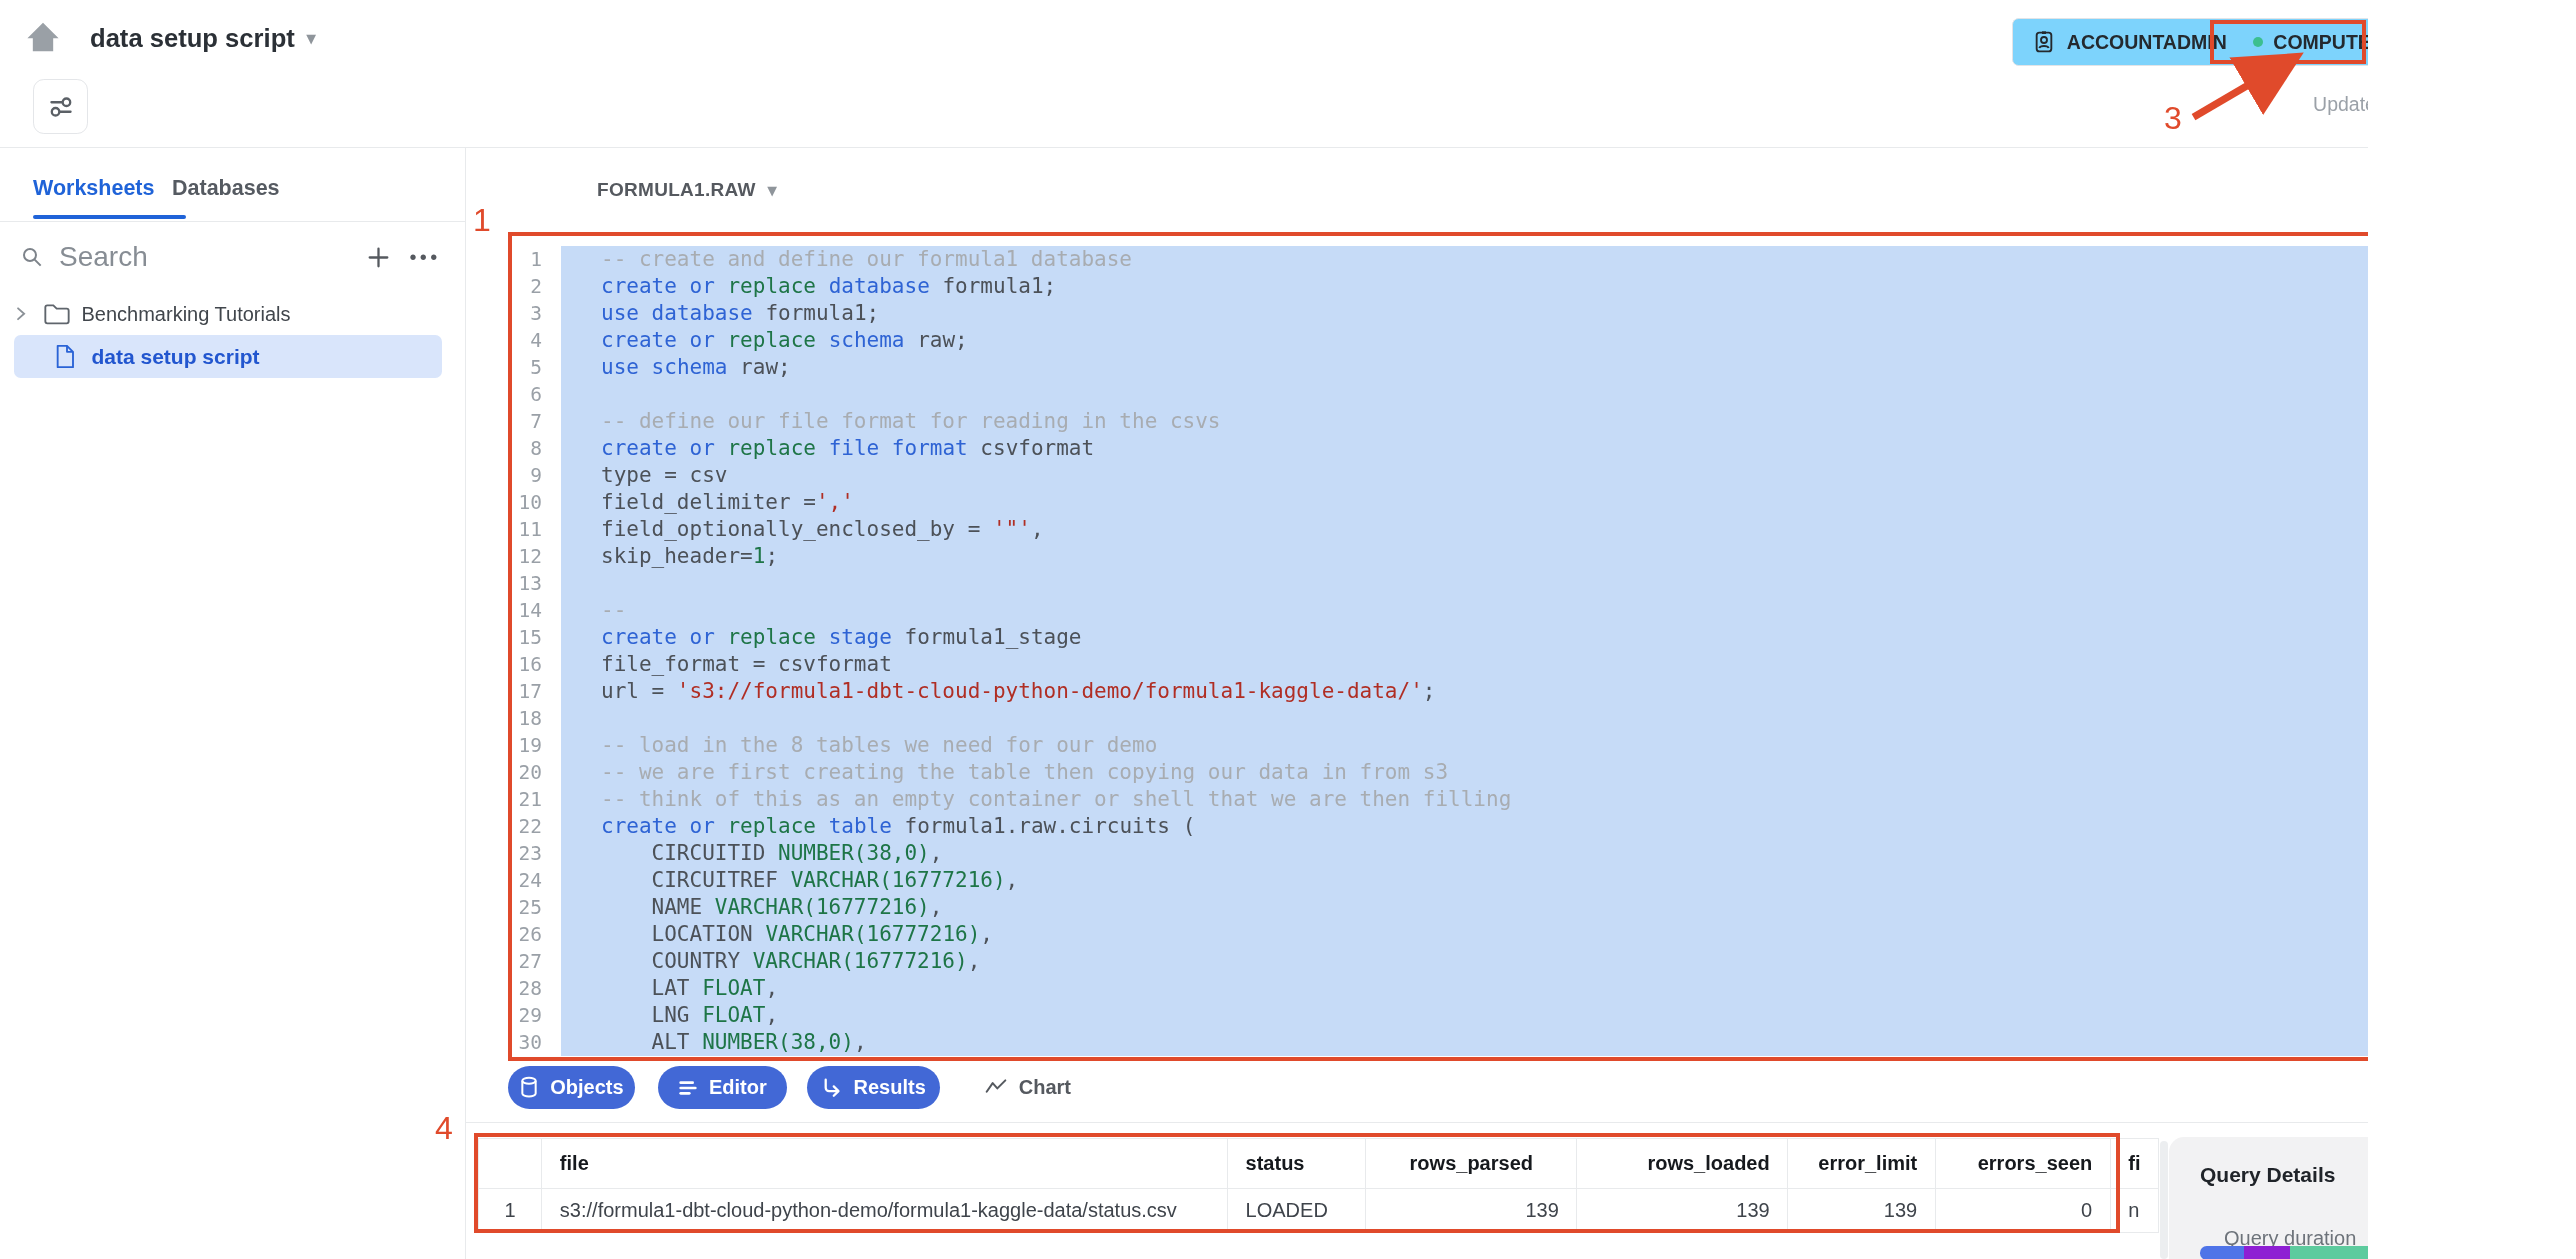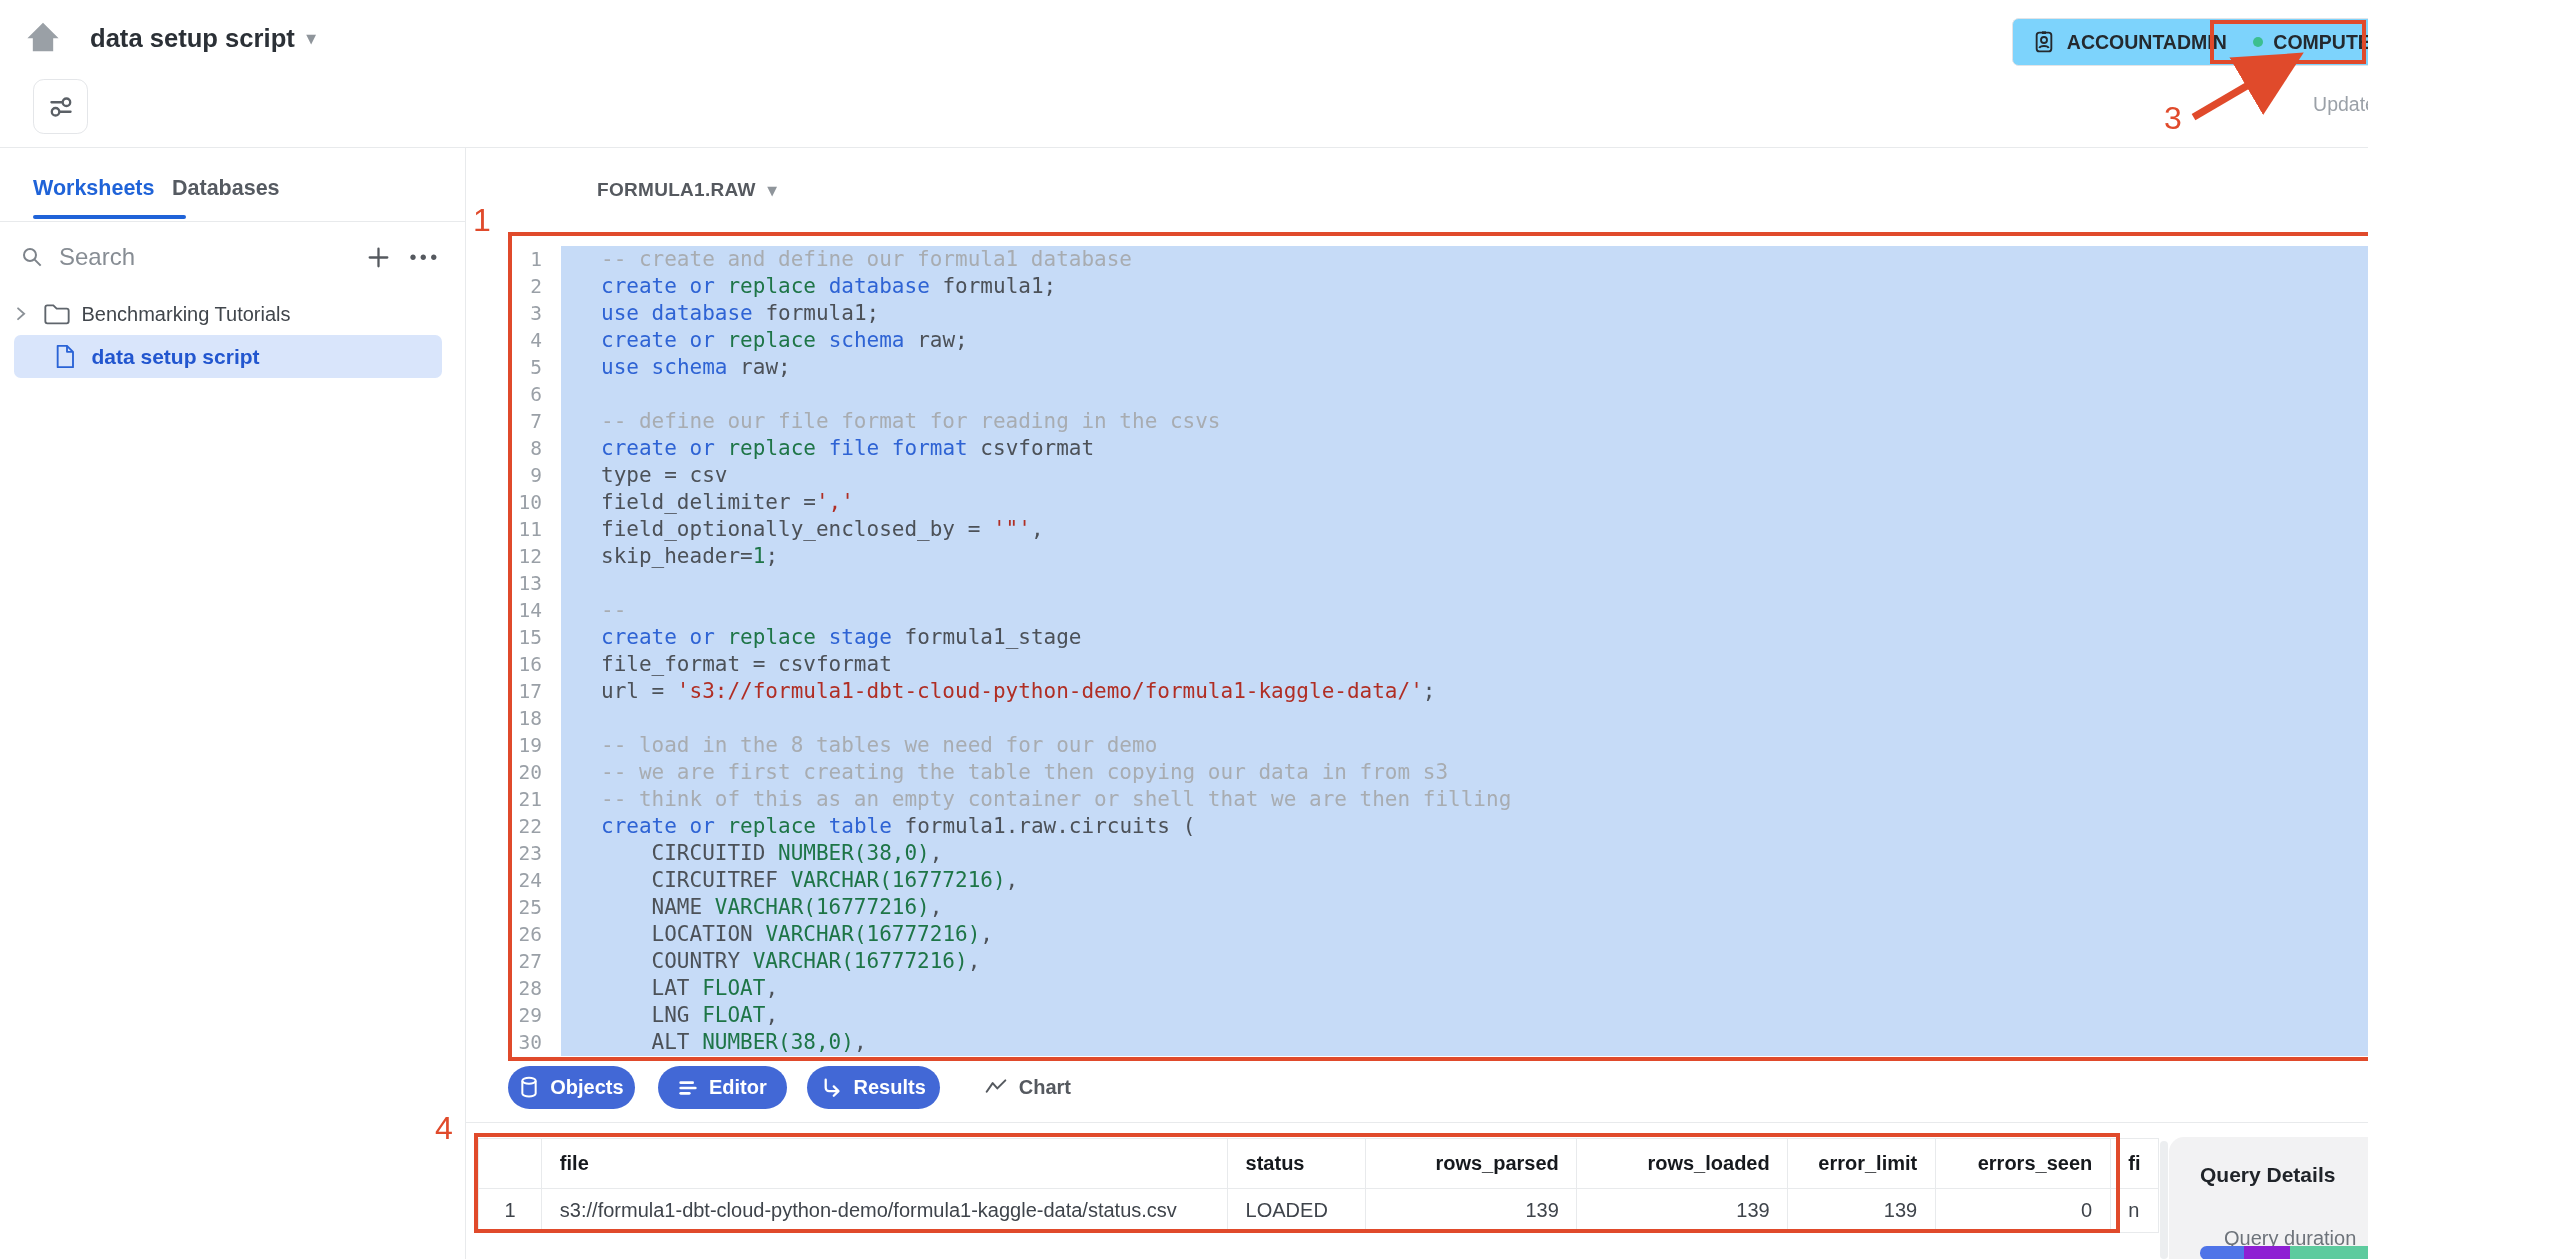--- a/index.html
+++ b/index.html
@@ -26,21 +26,21 @@
   .updated{left:1953px;top:93px;width:579px;text-align:right;font-size:19.5px;color:#9ba1a8;}
   .updated .caret{font-size:15px;color:#b9bec4;}
 
   
   .sb-border{left:465px;top:147px;width:1.3px;height:1112px;background:#e8eaec;}
   .sb-tab-ws{left:33px;top:176px;font-size:21.5px;font-weight:700;color:#1f63d8;}
   .sb-tab-db{left:172px;top:176px;font-size:21.5px;font-weight:600;color:#555a61;}
   .sb-underline{left:33px;top:215px;width:153px;height:4px;background:#1f63d8;border-radius:2px;}
   .sb-divider{left:0;top:221px;width:465px;height:1.3px;background:#e8eaec;}
   .sb-search{left:20px;top:237px;width:283px;height:40px;display:flex;align-items:center;gap:15px;}
-  .sb-search-text{font-size:24px;color:#878d94;}
+  .sb-search-text{font-size:28px;color:#878d94;}
   .sb-plus{left:361px;top:240px;width:35px;height:35px;display:flex;align-items:center;justify-content:center;}
   .sb-dots{left:405px;top:240px;width:40px;height:35px;display:flex;align-items:center;justify-content:center;
            font-size:20px;letter-spacing:3.4px;color:#55595f;}
   .tree-folder{left:12px;top:295px;width:444px;height:38px;display:flex;align-items:center;gap:12px;}
   .tree-folder-label{font-size:20px;color:#41464c;}
   .tree-file{left:13.5px;top:335px;width:428px;height:43px;background:#d9e5fb;border-radius:6.7px;
              display:flex;align-items:center;gap:15px;padding-left:39px;box-sizing:border-box;}
   .tree-file-label{font-size:21px;font-weight:600;color:#2256cf;}
 
   
@@ -318,21 +318,21 @@
           <col style="width: 213px;">
           <col style="width: 148px;">
           <col style="width: 176px;">
           <col style="width: 40px;">
         </colgroup>
         <thead>
           <tr>
             <th class="rownum" style="text-align: center;"></th>
             <th style="text-align: left;">file</th>
             <th style="text-align: left;">status</th>
-            <th style="text-align: right;">rows_parsed</th>
+            <th style="text-align: center;">rows_parsed</th>
             <th style="text-align: right;">rows_loaded</th>
             <th style="text-align: right;">error_limit</th>
             <th style="text-align: right;">errors_seen</th>
             <th style="text-align: center;">fi</th>
           </tr>
         </thead>
         <tbody>
           <tr>
             <td class="rownum">1</td>
             <td style="text-align: left;">s3://formula1-dbt-cloud-python-demo/formula1-kaggle-data/status.csv</td>

